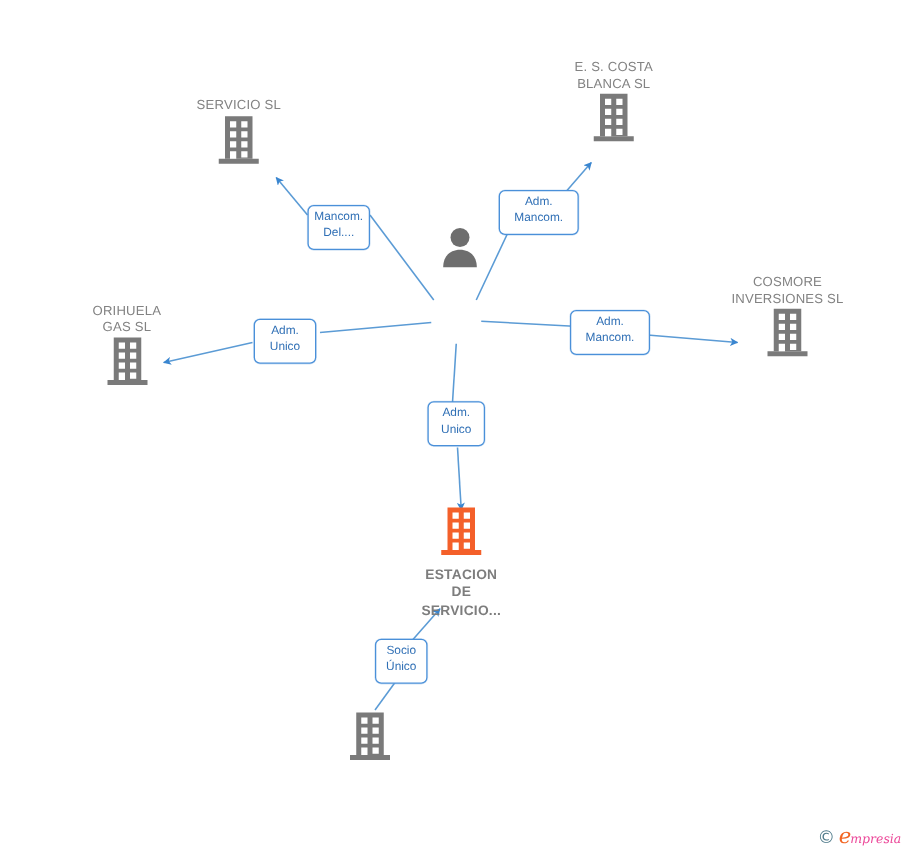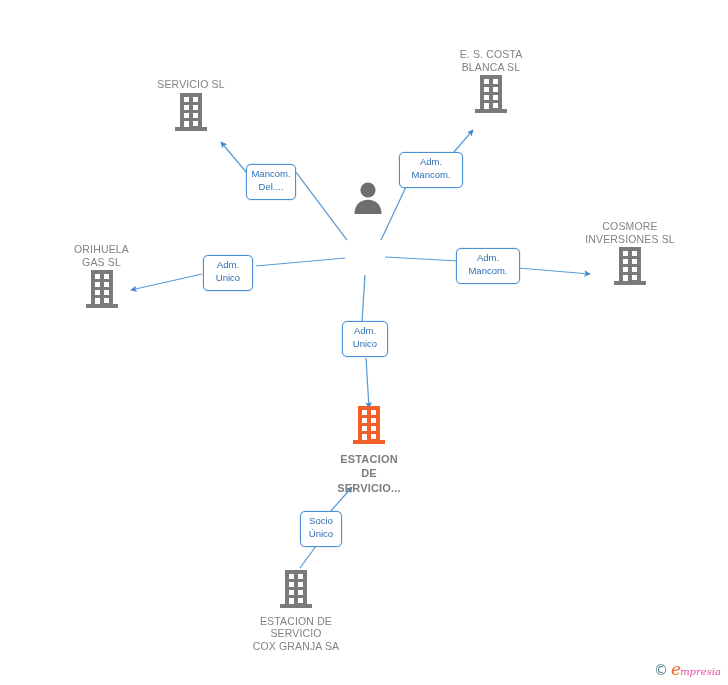--- a/index.html
+++ b/index.html
@@ -234,23 +234,20 @@
         <rect x="11" y="6" width="5" height="5" fill="#ffffff"></rect>
         <rect x="20" y="6" width="5" height="5" fill="#ffffff"></rect>
         <rect x="11" y="14" width="5" height="5" fill="#ffffff"></rect>
         <rect x="20" y="14" width="5" height="5" fill="#ffffff"></rect>
         <rect x="11" y="22" width="5" height="5" fill="#ffffff"></rect>
         <rect x="20" y="22" width="5" height="5" fill="#ffffff"></rect>
         <rect x="11" y="30" width="5" height="6" fill="#ffffff"></rect>
         <rect x="20" y="30" width="5" height="5" fill="#ffffff"></rect>
       </svg>
     </span>
-    <div class="node-label" style="margin-top:3px;">ESTACION DE
-SERVICIO
-COX GRANJA SA</div>
   </div>
 
   <div class="rel-box" style="left:246px; top:164px; width:50px; height:36px;">Mancom.
 Del....</div>
 
   <div class="rel-box" style="left:399px; top:152px; width:64px; height:36px;">Adm.
 Mancom.</div>
 
   <div class="rel-box" style="left:203px; top:255px; width:50px; height:36px;">Adm.
 Unico</div>

